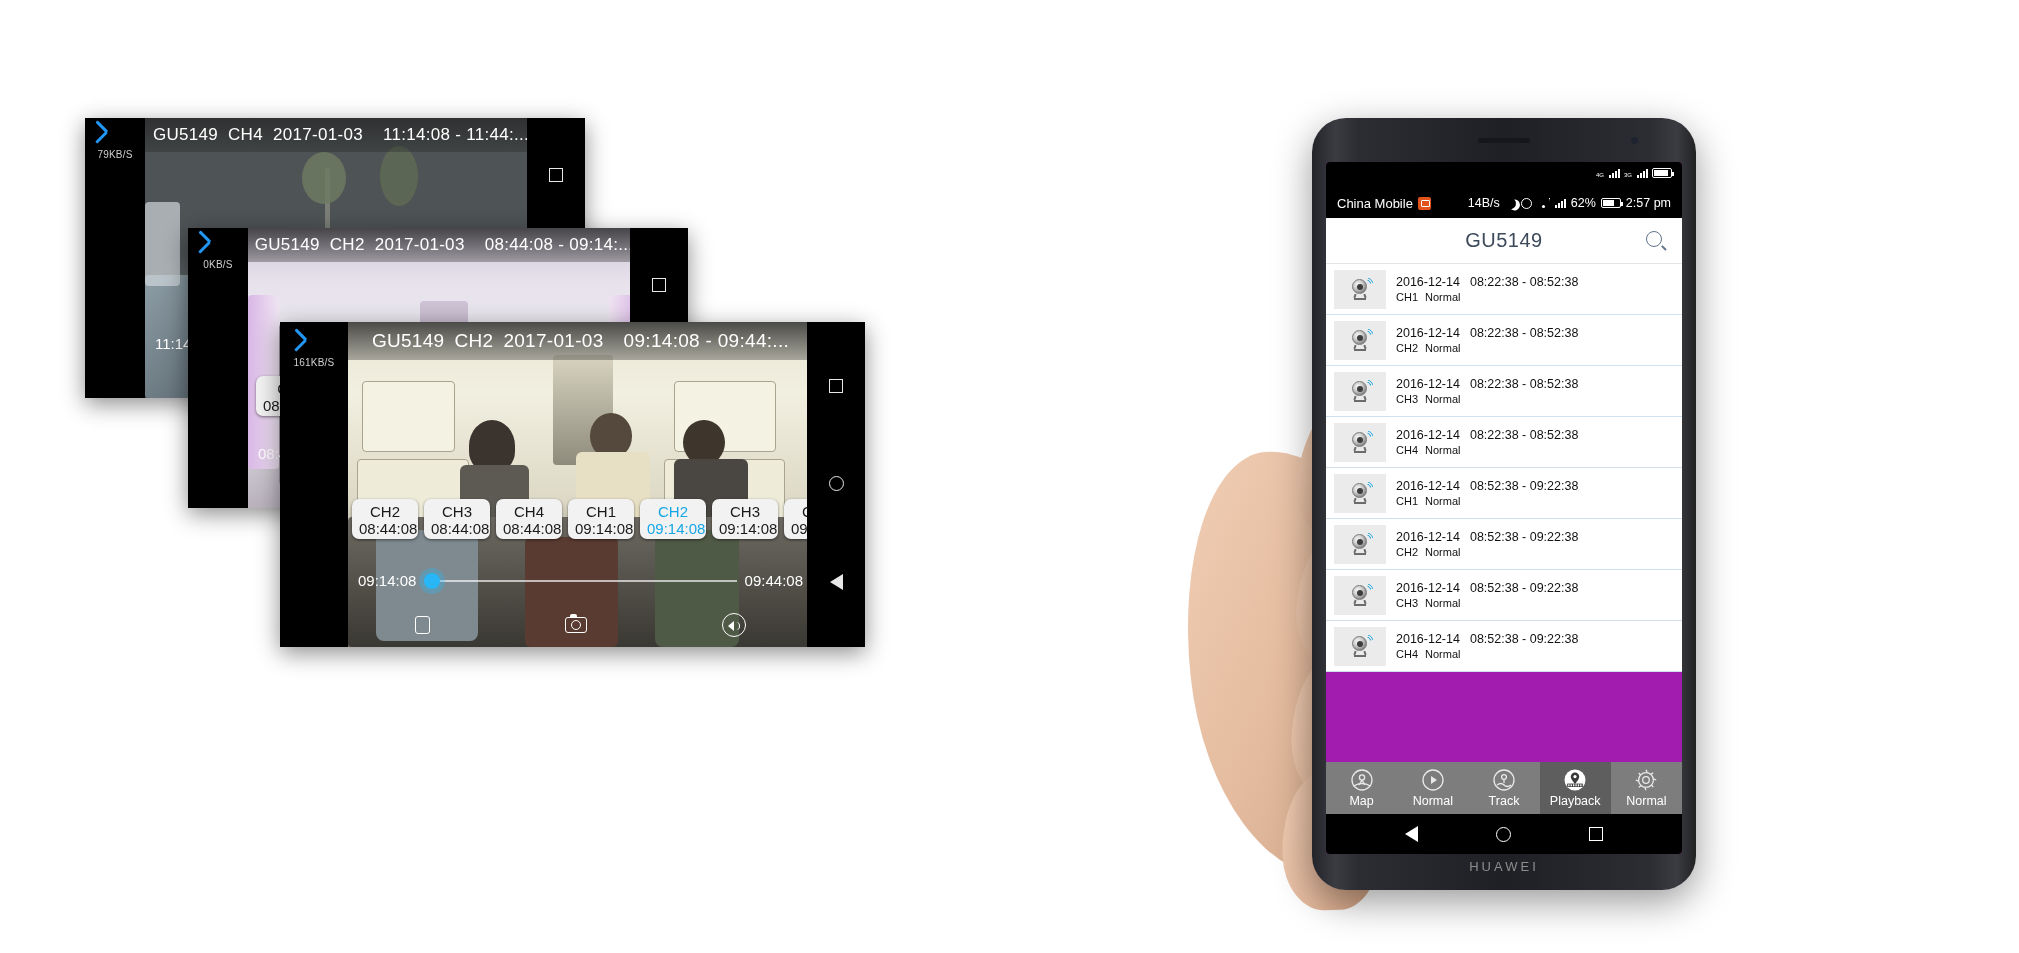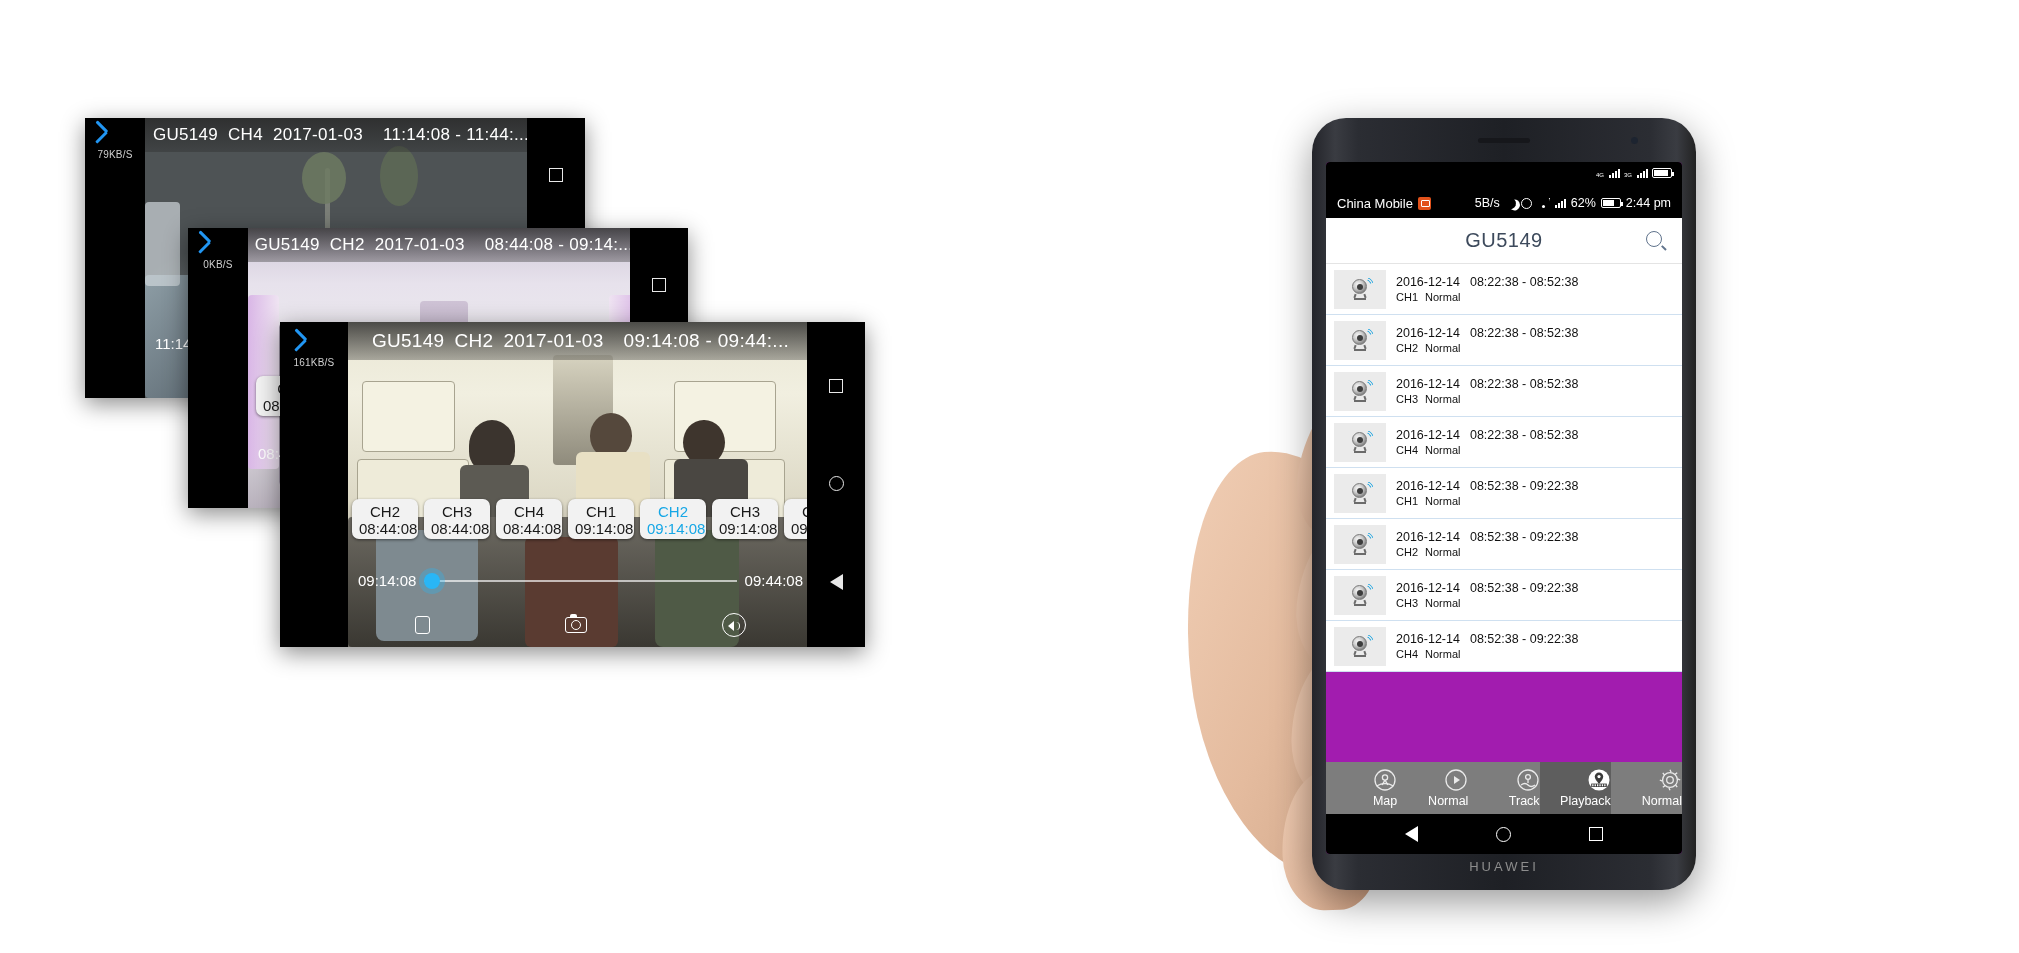--- a/index.html
+++ b/index.html
@@ -252,21 +252,21 @@
   .recline1 { font-size: 12.5px; color:#111; white-space:nowrap; }
   .recline1 .gap { display:inline-block; width:10px; }
   .recline2 { font-size: 11px; color:#111; white-space:nowrap; }
   .recline2 .gap { display:inline-block; width:7px; }
 
   .tabbar {
     position:absolute; left:0; right:0; bottom:0; height: 52px;
     background: #7d7d7d; display: flex;
   }
   .tab {
-    flex:1; display:flex; flex-direction:column; align-items:flex-end; justify-content:center;
+    flex:1; display:flex; flex-direction:column; align-items:center; justify-content:center;
     gap:2px; color:#fff;
   }
   .tab.active { background: #5e5e5e; }
   .tab .lbl { font-size: 12.5px; }
   .tabic { width: 24px; height: 24px; position: relative; }
 
   .softnav {
     height: 40px; background:#000; display:flex; align-items:center;
     justify-content:space-around; padding: 0 40px;
   }
@@ -505,35 +505,35 @@
             </span>
         </div>
       </div>
 
       <div class="statusbar">
         <span class="carrier">
           <span>China Mobile</span>
           <span class="msg"></span>
         </span>
         <span class="sright">
-          <span>5B/s</span>
+          <span>14B/s</span>
           <span class="moon"></span>
           <span class="alarm"></span>
           <span class="wifi"></span>
           <span class="bars">
               <i></i>
               <i></i>
               <i></i>
               <i></i>
             </span>
           <span>62%</span>
           <span class="batt">
               <i style="width:62%"></i>
             </span>
-          <span>2:44 pm</span>
+          <span>2:57 pm</span>
         </span>
       </div>
 
       <div class="apptitle">
         <span class="t">GU5149</span>
         <span class="srch"></span>
       </div>
 
       <div class="reclist">
 

